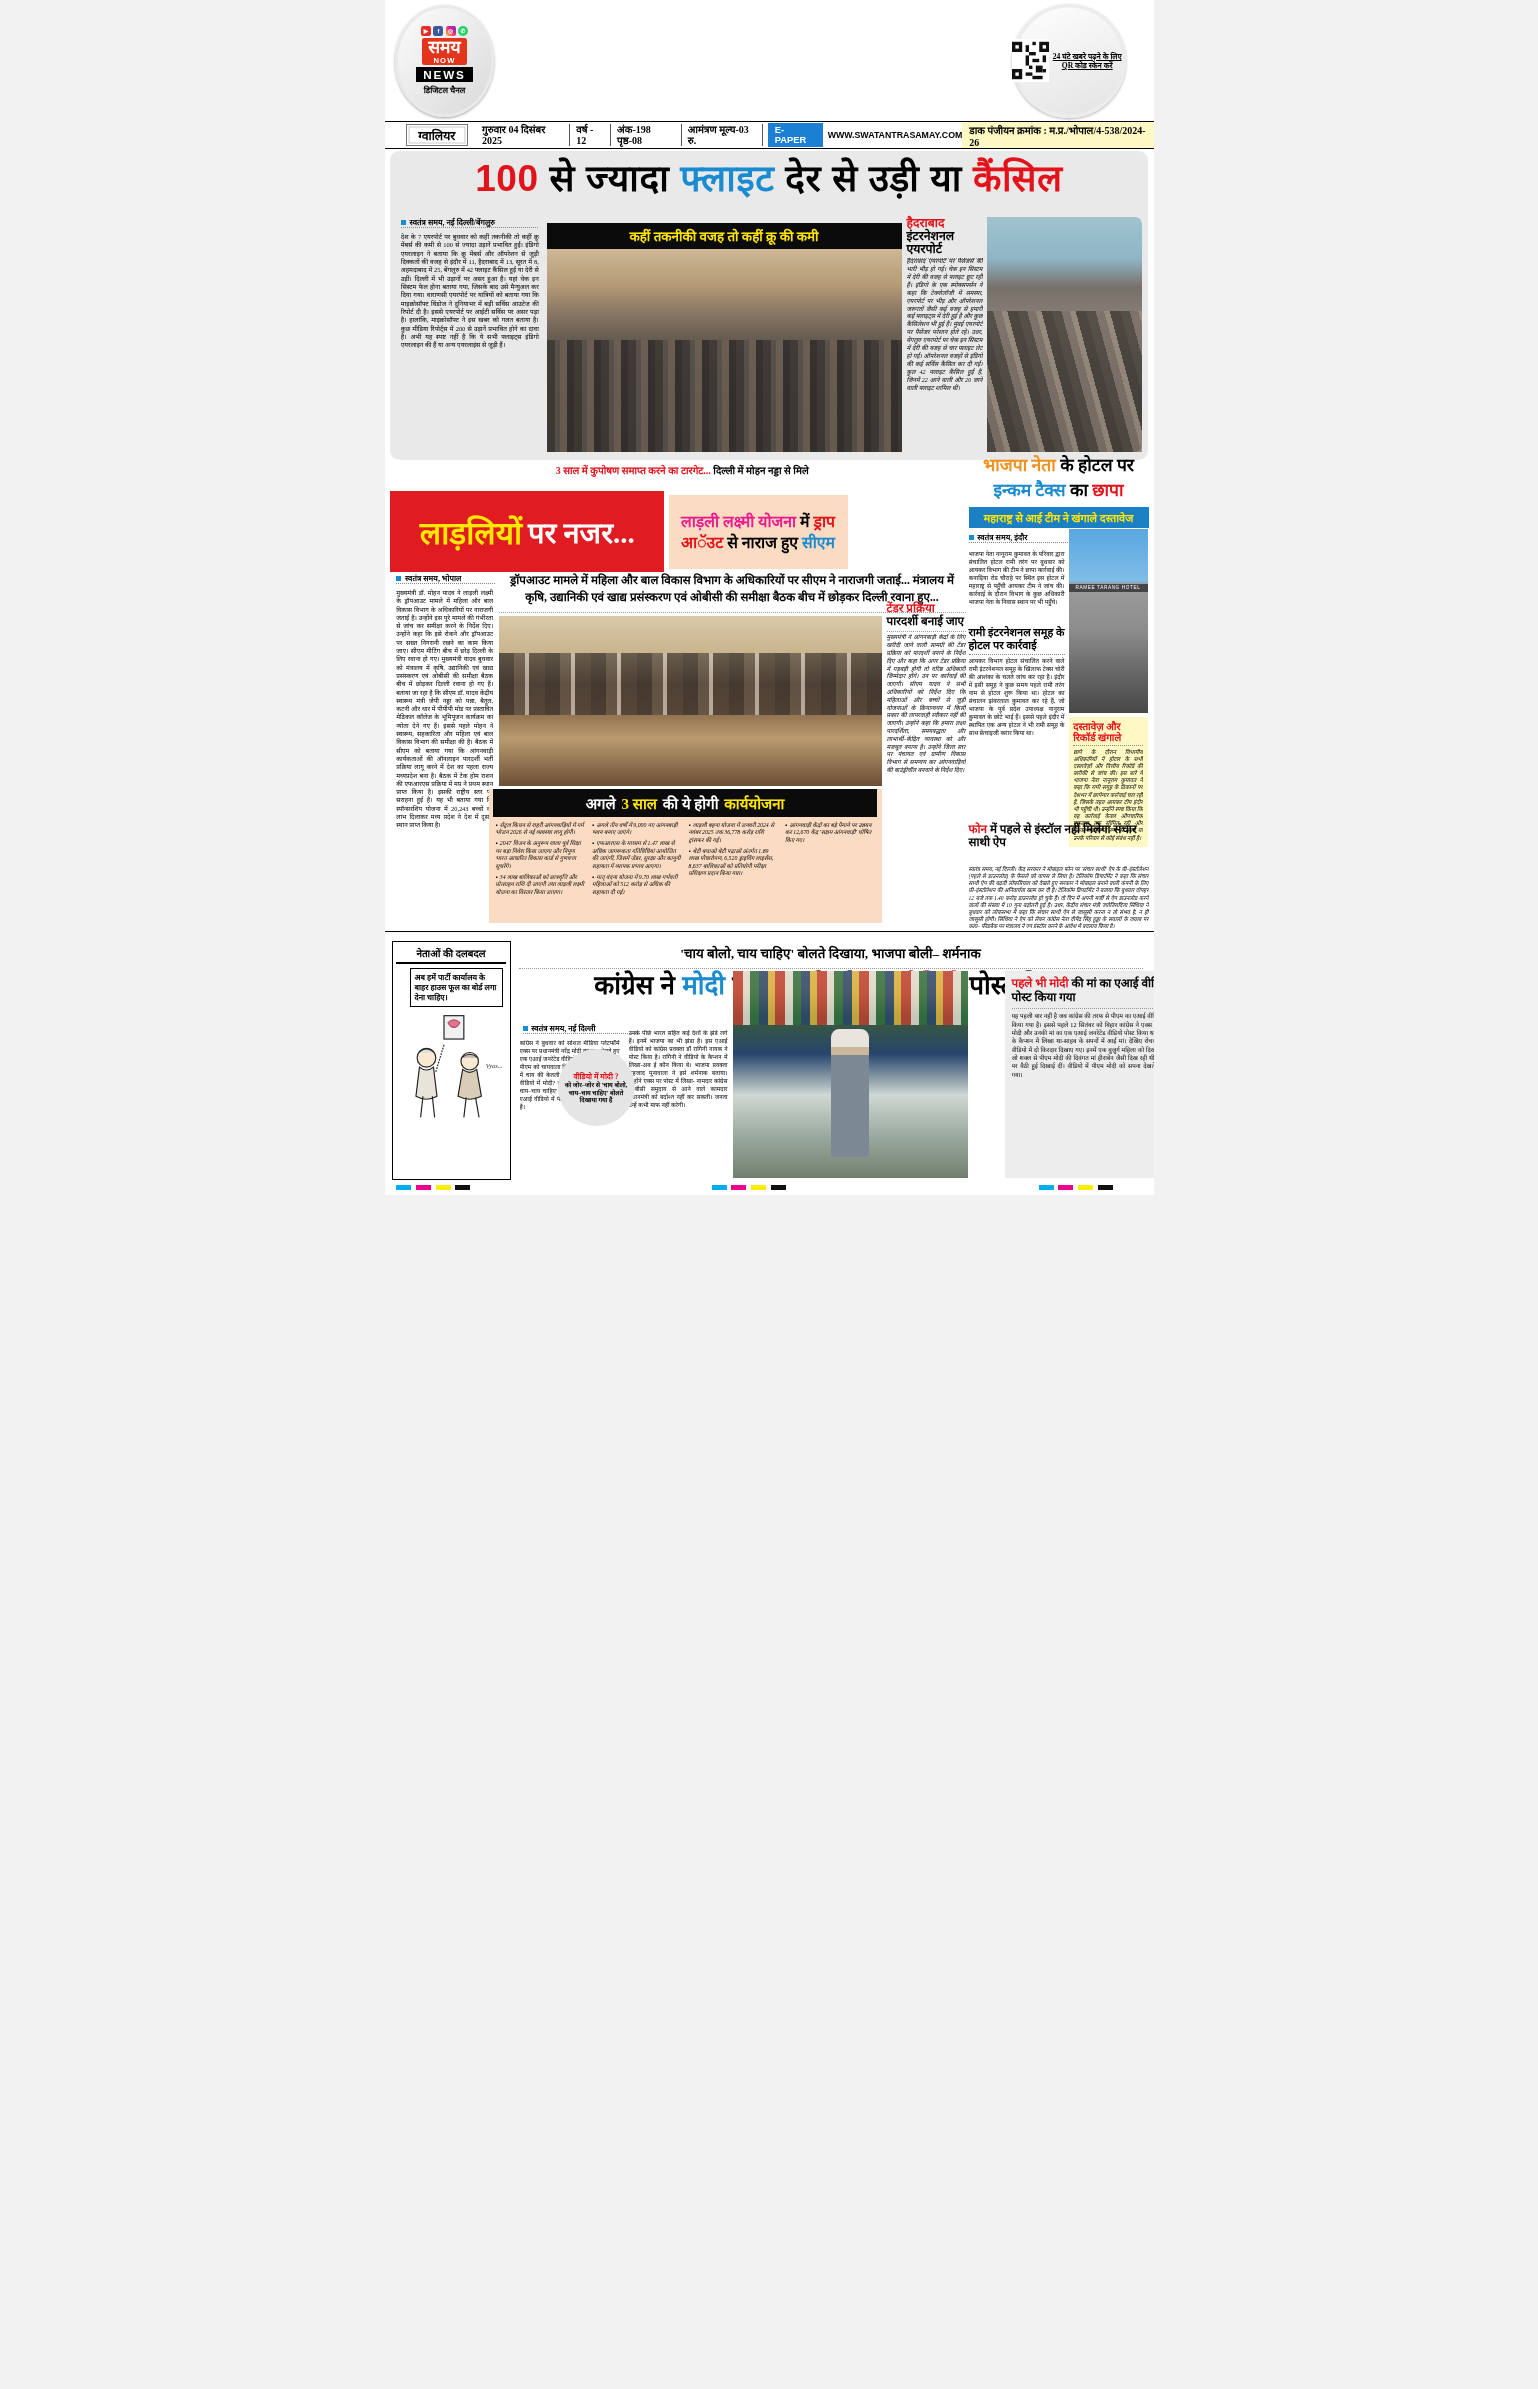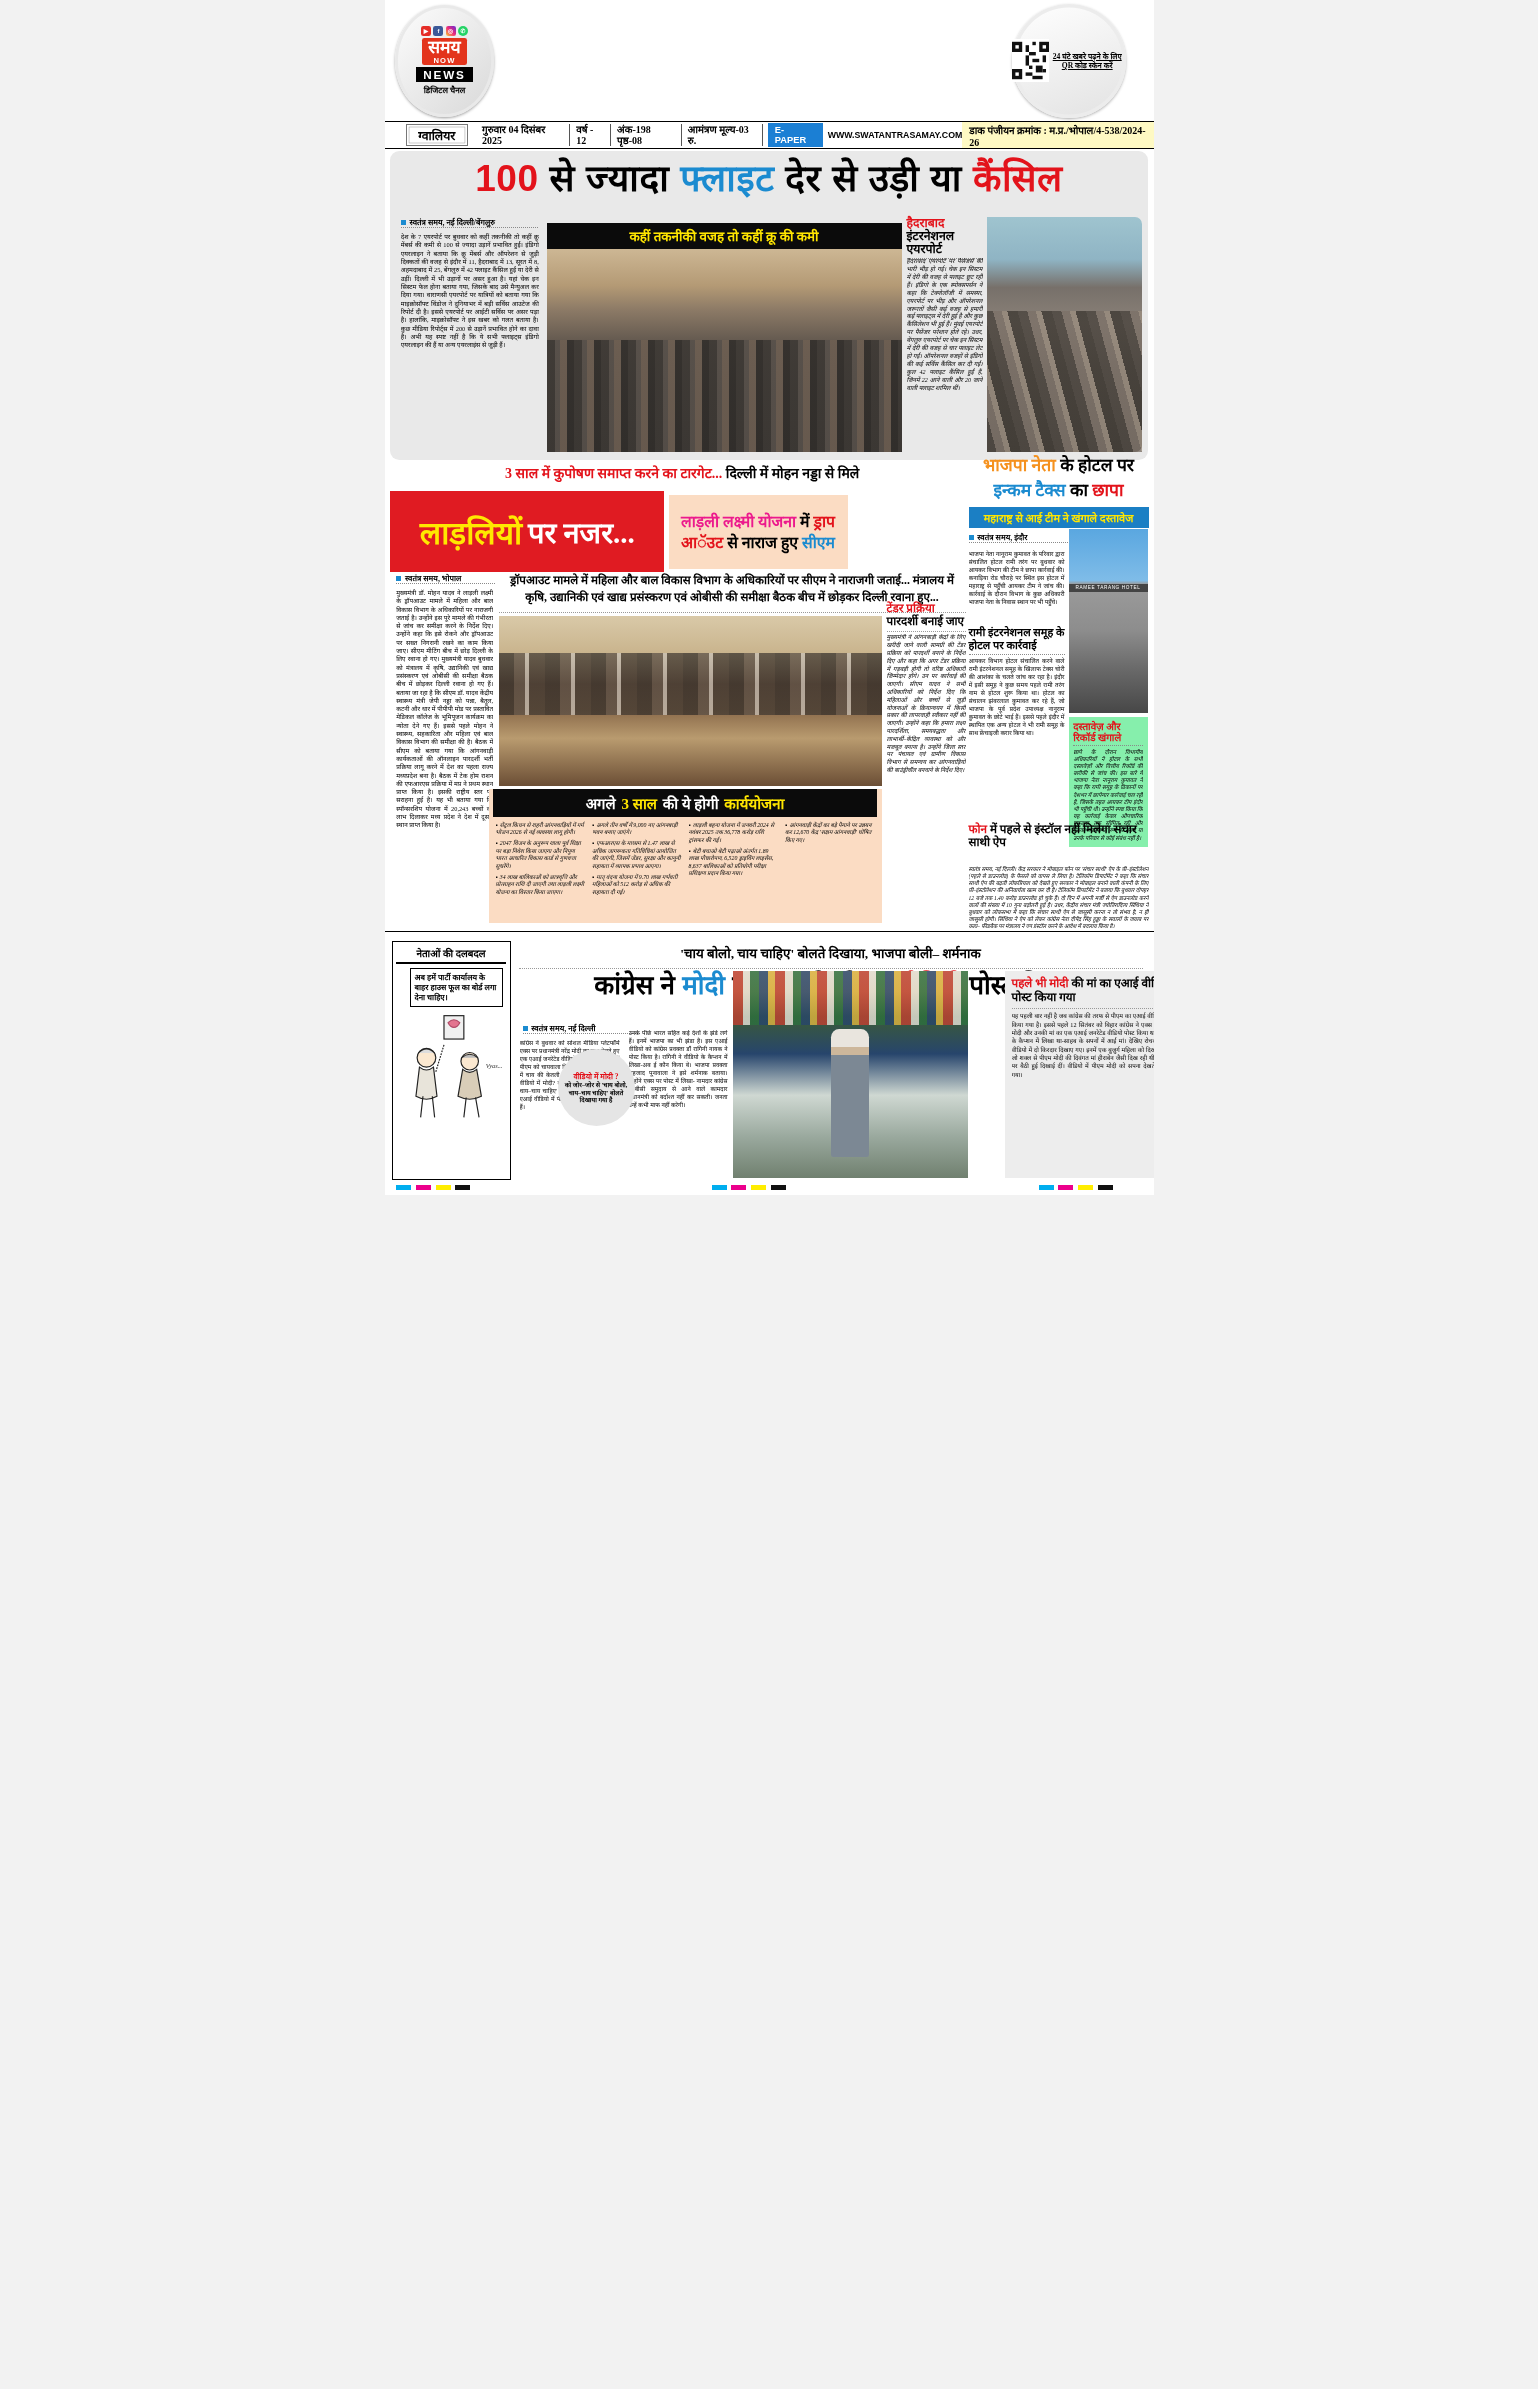--- a/index.html
+++ b/index.html
@@ -64,39 +64,39 @@
   .crowd{position:absolute;left:0;bottom:0;width:100%;height:55%;
     background:repeating-linear-gradient(90deg,#3b3733 0 8.2px,#57504a 8.2px 13px,#6e5f52 13px 20px,#2f2c29 20px 27px);opacity:.85;}
   .s1-side-head{left:522px;top:217px;width:76px;font-size:12.3px;font-weight:bold;line-height:1.05;}
   .s1-side-body{left:522px;top:258px;width:76px;height:194px;font-size:6.1px;line-height:1.3;}
   .s1-photo2{left:602px;top:217px;width:155px;height:235px;border-radius:0 7px 7px 0;
     background:linear-gradient(180deg,#9fc4cf 0%,#8fb4c4 18%,#77706a 30%,#8a8178 45%,#6e675f 65%,#55504a 100%);}
   .lugg{position:absolute;left:0;bottom:0;width:100%;height:60%;
     background:repeating-linear-gradient(75deg,#4a443e 0 9.3px,#7c7168 9.3px 17.5px,#9a8d7f 17.5px 23px,#3e3933 23px 33px);opacity:.8;}
 
   
-  .strap2{left:11.7px;top:463px;width:572px;text-align:center;font-size:14px;font-weight:bold;}
+  .strap2{left:11.7px;top:463px;width:572px;text-align:center;font-size:10px;font-weight:bold;}
   .ladli-red{left:5.8px;top:491px;width:274px;height:81px;background:#e01b22;display:flex;align-items:center;justify-content:center;}
   .ladli-red .y{color:#ffe800;font-size:31.5px;font-weight:bold;}
   .ladli-red .w{color:#fff;font-size:29px;font-weight:bold;margin-left:5.8px;}
   .cm-box{left:284px;top:495px;width:179px;height:74px;background:#fbdcc3;display:flex;align-items:center;justify-content:center;text-align:center;padding:2.3px 5.8px;box-sizing:border-box;}
   .cm-box .t{font-size:15.8px;font-weight:bold;line-height:1.35;}
 
   
   .tax-head{left:584px;top:453px;width:180px;text-align:center;font-size:17.5px;font-weight:bold;line-height:1.45;}
   .tax-strip{left:584px;top:507px;width:180px;height:21px;background:#1b7fc4;display:flex;align-items:center;justify-content:center;}
   .tax-strip span{color:#ffe600;font-size:11px;font-weight:bold;}
   .tax-byline{left:584px;top:532px;width:105px;}
   .tax-body1{left:584px;top:550px;width:96px;height:74px;font-size:6.1px;line-height:1.32;}
   .hotel-photo{left:684px;top:529px;width:79px;height:184px;
     background:linear-gradient(180deg,#5aa7e0 0%,#7fbce8 28%,#9b9b9b 30%,#8d8d8d 55%,#6b6b6b 75%,#474747 100%);}
   .hotel-label{position:absolute;left:0;top:30%;width:100%;text-align:center;color:#fff;font-family:"Liberation Sans",sans-serif;font-size:4.7px;letter-spacing:0.6px;background:rgba(40,40,40,.75);padding:1.2px 0;}
   .tax-subhead{left:584px;top:626px;width:96px;font-size:11px;font-weight:bold;line-height:1.15;border-bottom:0.9px dotted #8a8a8a;padding-bottom:2.3px;}
   .tax-body2{left:584px;top:657px;width:96px;height:189px;font-size:6.1px;line-height:1.32;}
-  .records-box{left:684px;top:717px;width:79px;height:130px;background:#86efac;padding:4.1px 4.7px;box-sizing:border-box;}
+  .records-box{left:684px;top:717px;width:79px;height:130px;background:#fef9c3;padding:4.1px 4.7px;box-sizing:border-box;}
   .records-box .h{color:#e3131b;font-size:10px;font-weight:bold;line-height:1.1;border-bottom:0.9px dotted #8a8a8a;padding-bottom:2.3px;}
   .records-box .t{font-size:5.6px;line-height:1.28;margin-top:2.3px;}
 
   
   .app-head{left:584px;top:824px;width:180px;font-size:11.7px;font-weight:bold;line-height:1.1;}
   .app-body{left:584px;top:866px;width:180px;height:62px;font-size:5.5px;line-height:1.3;}
 
   
   .s2-byline{left:11.7px;top:573px;width:99px;}
   .s2-body{left:11.7px;top:589px;width:97px;height:334px;font-size:6.3px;line-height:1.32;}

